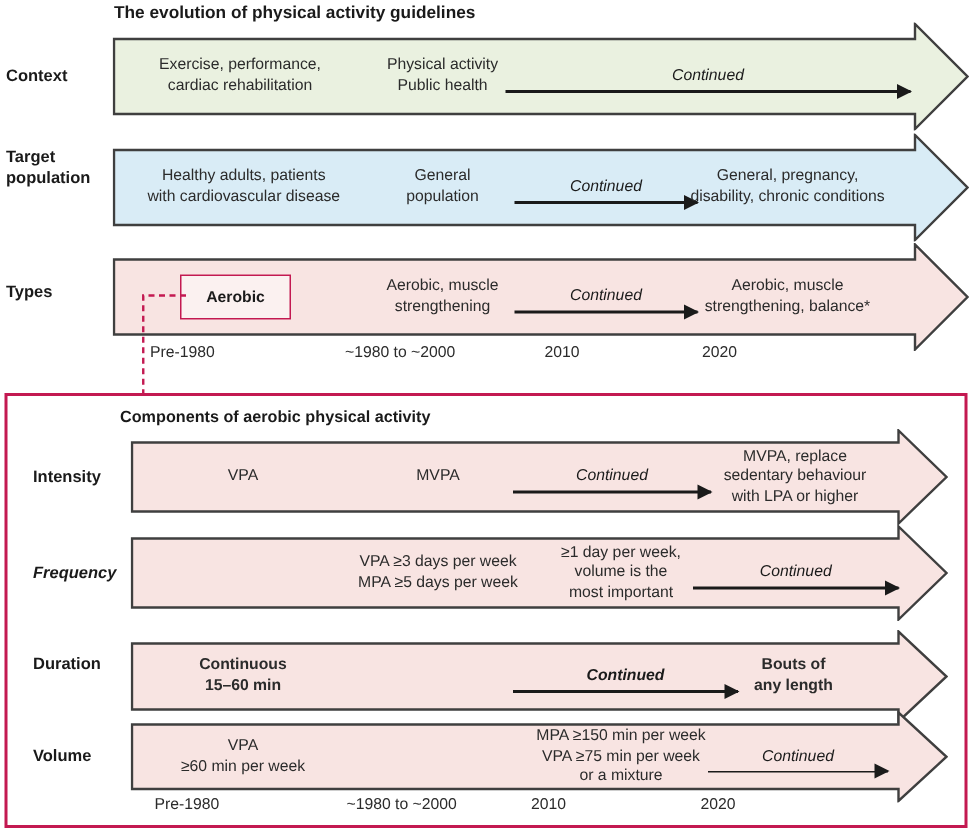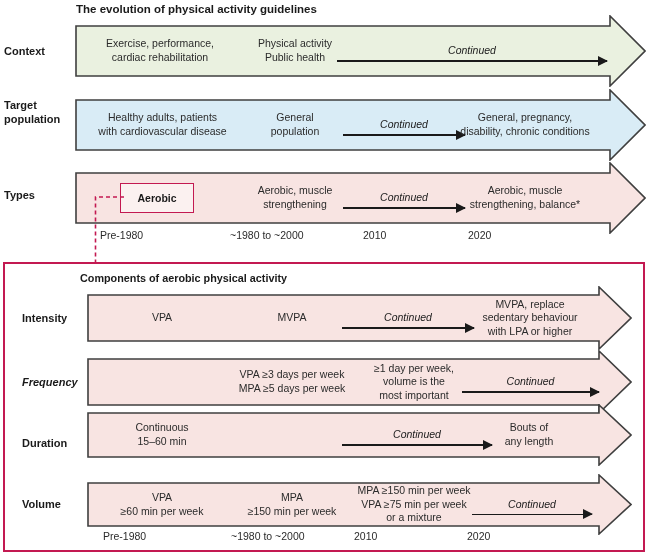--- a/index.html
+++ b/index.html
@@ -130,43 +130,41 @@
       <div class="cell" style="left:257px; width:140px;text-align:center;">≥1 day per week,
 volume is the
 most important</div>
       <div class="continued" style="left:375px; width:137px;">
         <div class="c-label">Continued</div>
         <div class="harrow"></div>
       </div>
     </div>
 
     <div class="row-label" style="left:17px; top:172px;">Duration</div>
-    <div class="block-arrow" style="left:82px; top:140px; width:545px; height:62px;">
+    <div class="block-arrow" style="left:82px; top:156px; width:545px; height:62px;font-weight:bold;">
         <svg width="545" height="62" class="arrow-svg">
           <polygon points="1,9 512,9 512,1 544,31 512,61 512,53 1,53" fill="#f8e4e2" stroke="#3f3f3f" stroke-width="1.6" stroke-linejoin="miter"></polygon>
         </svg>
       <div class="cell" style="left:5px; width:140px;">Continuous
 15–60 min</div>
       <div class="continued" style="left:255px; width:150px;">
         <div class="c-label">Continued</div>
         <div class="harrow"></div>
       </div>
       <div class="cell" style="left:372px; width:140px;">Bouts of
 any length</div>
     </div>
 
     <div class="row-label" style="left:17px; top:233px;">Volume</div>
     <div class="block-arrow" style="left:82px; top:210px; width:545px; height:61px;">
         <svg width="545" height="61" class="arrow-svg">
           <polygon points="1,9 512,9 512,1 544,30.5 512,60 512,52 1,52" fill="#f8e4e2" stroke="#3f3f3f" stroke-width="1.6" stroke-linejoin="miter"></polygon>
         </svg>
       <div class="cell" style="left:5px; width:140px;">VPA
 ≥60 min per week</div>
-      <div class="cell" style="left:135px; width:140px;">MPA
-≥150 min per week</div>
       <div class="cell" style="left:257px; width:140px;">MPA ≥150 min per week
 VPA ≥75 min per week
 or a mixture</div>
       <div class="continued" style="left:385px; width:120px;">
         <div class="c-label">Continued</div>
         <div class="harrow"></div>
       </div>
     </div>
 
     <div class="timeline-label" style="left:98px; top:266px;">Pre-1980</div>

